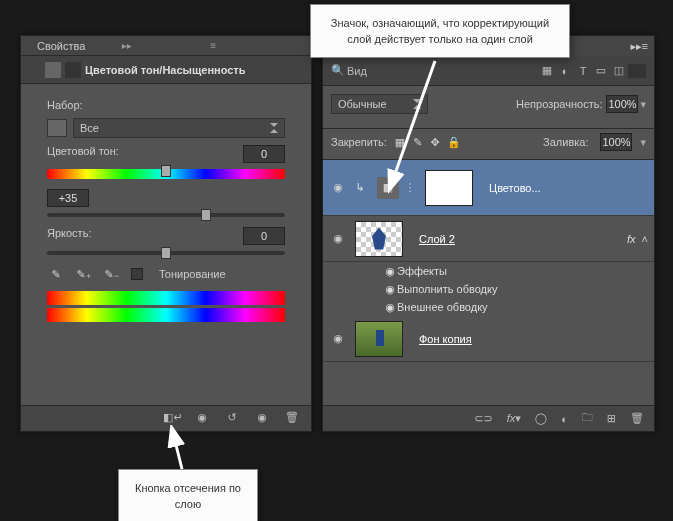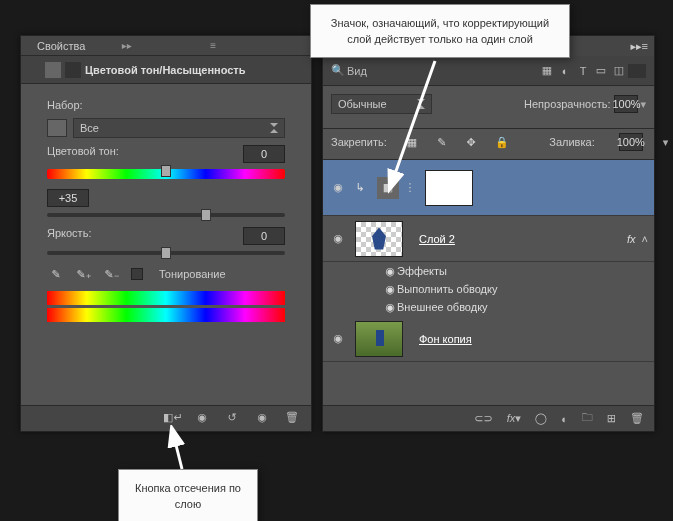--- a/index.html
+++ b/index.html
@@ -31,21 +31,21 @@
 .footer { position:absolute; bottom:0; left:0; right:0; height:26px; background:#454545; border-top:1px solid #2a2a2a; display:flex; align-items:center; justify-content:flex-end; padding:0 10px; gap:12px;}
 .fbtn { width:18px; height:16px; color:#bbb; text-align:center; cursor:pointer;}
 
 
 .layers { left: 322px; top: 35px; width: 333px; height: 397px; }
 .lhead { height:20px; background:#454545; display:flex; align-items:center; justify-content:flex-end; padding-right:6px;}
 .ltoolbar { height:30px; background:#424242; display:flex; align-items:center; padding:0 8px; border-bottom:1px solid #2a2a2a;}
 .ltoolbar .search { flex:1; color:#bbb;}
 .ltoolbar .tico { width:18px; color:#bbb; text-align:center;}
 .loptions { padding:8px 8px; border-bottom:1px solid #2a2a2a; background:#535353;}
-.lockrow { display:flex; align-items:center; gap:20px; padding:4px 8px 8px 8px; border-bottom:1px solid #2a2a2a;}
+.lockrow { display:flex; align-items:center; gap:8px; padding:4px 8px 8px 8px; border-bottom:1px solid #2a2a2a;}
 .layer { display:flex; align-items:center; min-height:46px; border-bottom:1px solid #3a3a3a; padding:0 6px;}
 .layer.sel { background:#5a7aa5;}
 .eye { width:18px; text-align:center; color:#ccc;}
 .thumbimg { width:48px; height:36px; border:1px solid #222; background:#888; margin:0 8px;}
 .thumbimg.white{background:#fff;}
 .thumbimg.trans{ background:
   linear-gradient(45deg,#ccc 25%,transparent 25%,transparent 75%,#ccc 75%),
   linear-gradient(45deg,#ccc 25%,#fff 25%,#fff 75%,#ccc 75%);
   background-size:10px 10px; background-position:0 0,5px 5px; position:relative;
 }
@@ -60,21 +60,21 @@
 .sublayer .dot{width:14px; text-align:center;}
 .clip-arrow{ width:26px; display:flex; justify-content:center; color:#ddd;}
 .adj-ico{ width:22px; height:22px; background:#666; margin:0 4px; display:flex; align-items:center; justify-content:center;}
 .lfoot { position:absolute; bottom:0; left:0; right:0; height:26px; background:#454545; border-top:1px solid #2a2a2a; display:flex; justify-content:flex-end; align-items:center; padding:0 10px; gap:14px; color:#bbb;}
 
 
 .callout { position:absolute; background:#fbfbfb; border:1px solid #888; border-radius:0; padding:10px 14px; color:#333; text-align:center; box-shadow:2px 2px 8px rgba(0,0,0,.4); font-size:12px; line-height:1.35;}
 .callout.top{ left:310px; top:4px; width:260px;}
 .callout.bot{ left:118px; top:469px; width:140px;}
 svg.arrow{position:absolute; pointer-events:none;}
-.numbox-inline{ width:24px; height:18px; background:#3a3a3a; border:1px solid #222; color:#ddd; text-align:center; display:inline-flex; align-items:center; justify-content:center; margin-left:4px;}
+.numbox-inline{ width:32px; height:18px; background:#3a3a3a; border:1px solid #222; color:#ddd; text-align:center; display:inline-flex; align-items:center; justify-content:center; margin-left:4px;}
 </style>
 </head>
 <body>
 
 <div class="panel" style="left:20px; top:35px; width:292px; height:397px;">
   <div class="panel-header">
     <span>Свойства</span>
     <span class="minbtn">▸▸</span>
     <span class="mnu">≡</span>
   </div>
@@ -181,20 +181,21 @@
     <span class="numbox-inline">100%</span>
     <span style="color:#aaa">▾</span>
   </div>
 
   <div class="layer sel" style="min-height:56px">
     <span class="eye">◉</span>
     <span class="clip-arrow">↳</span>
     <span class="adj-ico">◧</span>
     <span class="link-ico">⋮</span>
     <div class="thumbimg white"></div>
+    <span class="lname nolabel">Цветово...</span>
   </div>
 
   <div class="layer">
     <span class="eye">◉</span>
     <div class="thumbimg trans"></div>
     <span class="lname">Слой 2</span>
     <span class="fxspan">fx</span>
     <span style="color:#ccc">˄</span>
   </div>
   <div class="sublayer">

